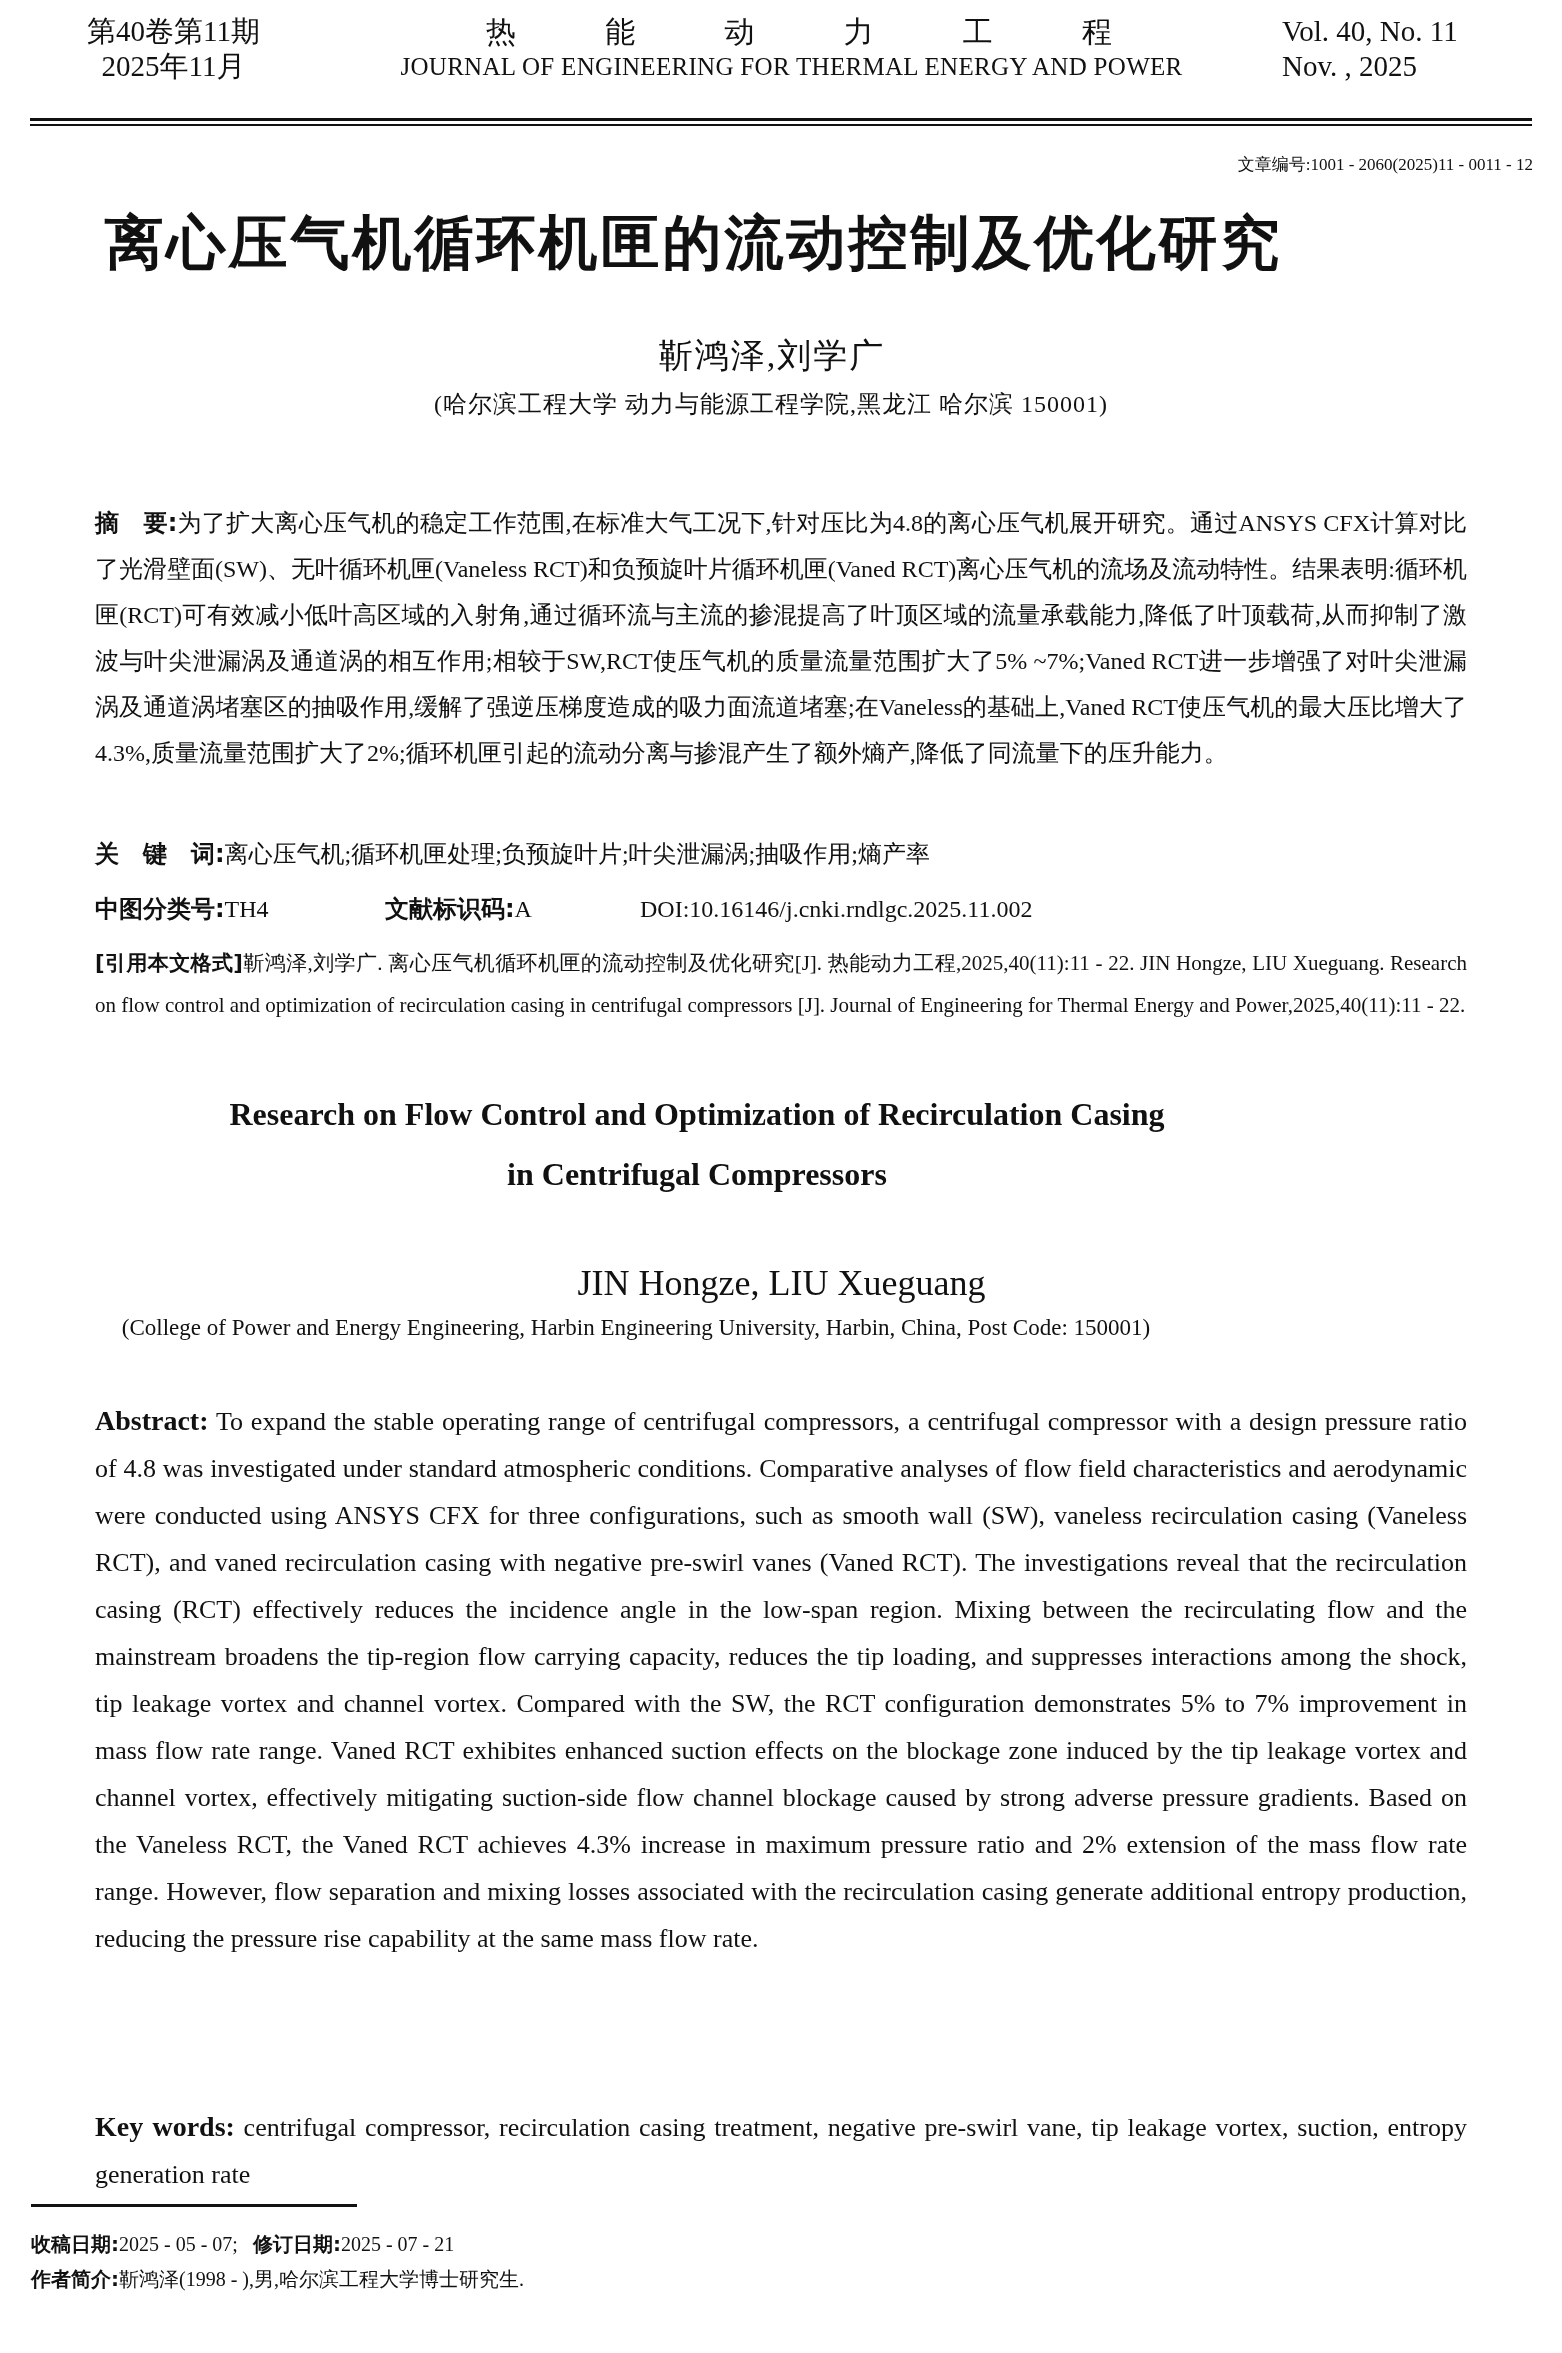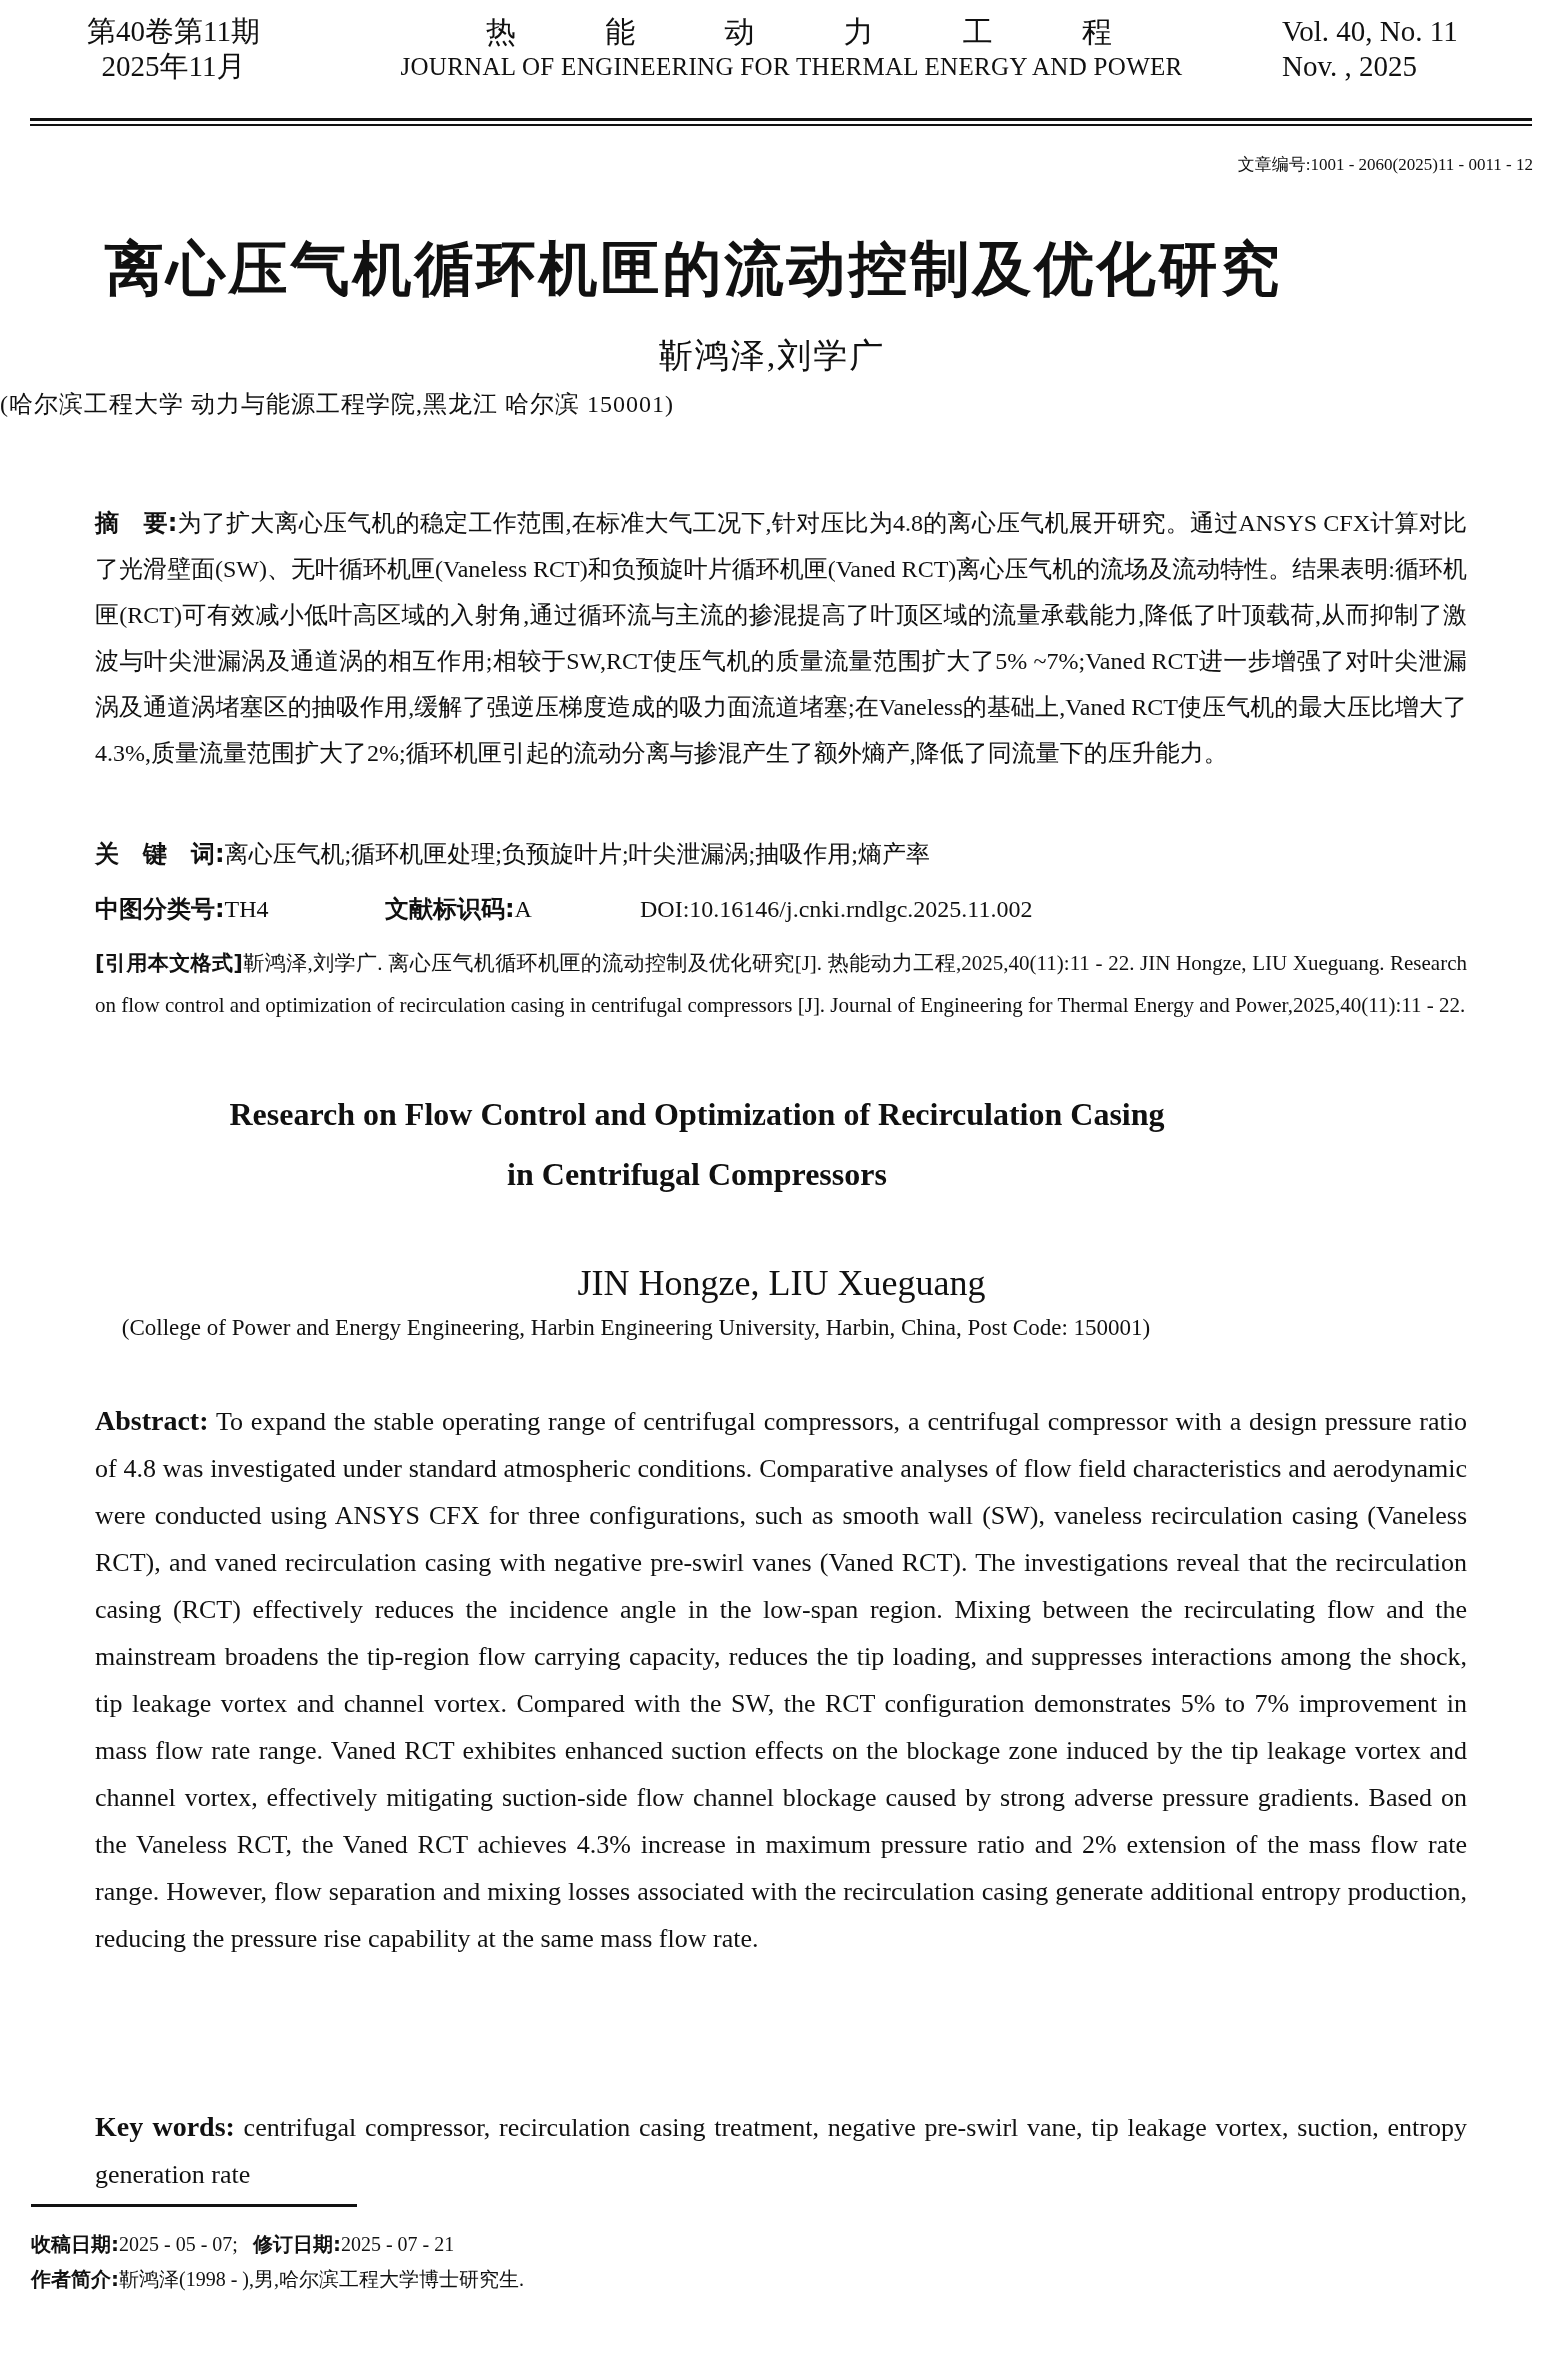--- a/index.html
+++ b/index.html
@@ -20,24 +20,24 @@
   .rule { position: absolute; left: 30px; width: 1502px; background: #111; }
   .rule.r1 { top: 118px; height: 2.5px; }
   .rule.r2 { top: 124px; height: 2px; }
 
   .article-no { right: 30px; top: 153px; font-size: 17px; white-space: nowrap; text-align: center; }
 
   
   .cn-title {
     left: 0; width: 1387px; top: 208px; text-align: center;
     font-family: "DejaVu Sans", "Liberation Sans", sans-serif;
-    font-weight: bold; font-size: 59px; letter-spacing: 3px; line-height: 70px; margin-top: 26px;
+    font-weight: bold; font-size: 59px; letter-spacing: 3px; line-height: 70px;
   }
   .cn-authors { left: 0; width: 1544px; top: 333px; text-align: center; font-size: 34px; letter-spacing: 2px; }
-  .cn-affil { left: 0; width: 1542px; top: 388px; text-align: left; font-size: 24px; letter-spacing: 1px; }
+  .cn-affil { left: 0; width: 1542px; top: 388px; text-align: center; font-size: 24px; letter-spacing: 1px; }
 
   
   .cn-block { left: 95px; width: 1372px; font-size: 24px; line-height: 46px; text-align: justify; }
   .cn-abstract { top: 500px; }
   .lbl-bold { font-family: "DejaVu Sans", "Liberation Sans", sans-serif; font-weight: bold; }
   .cn-keywords { top: 831px; }
   .cn-meta { top: 886px; display: flex; gap: 0; white-space: nowrap; }
   .cn-meta .item { display: inline-block; }
   .cn-meta .clc { width: 290px; }
   .cn-meta .doc { width: 255px; }

